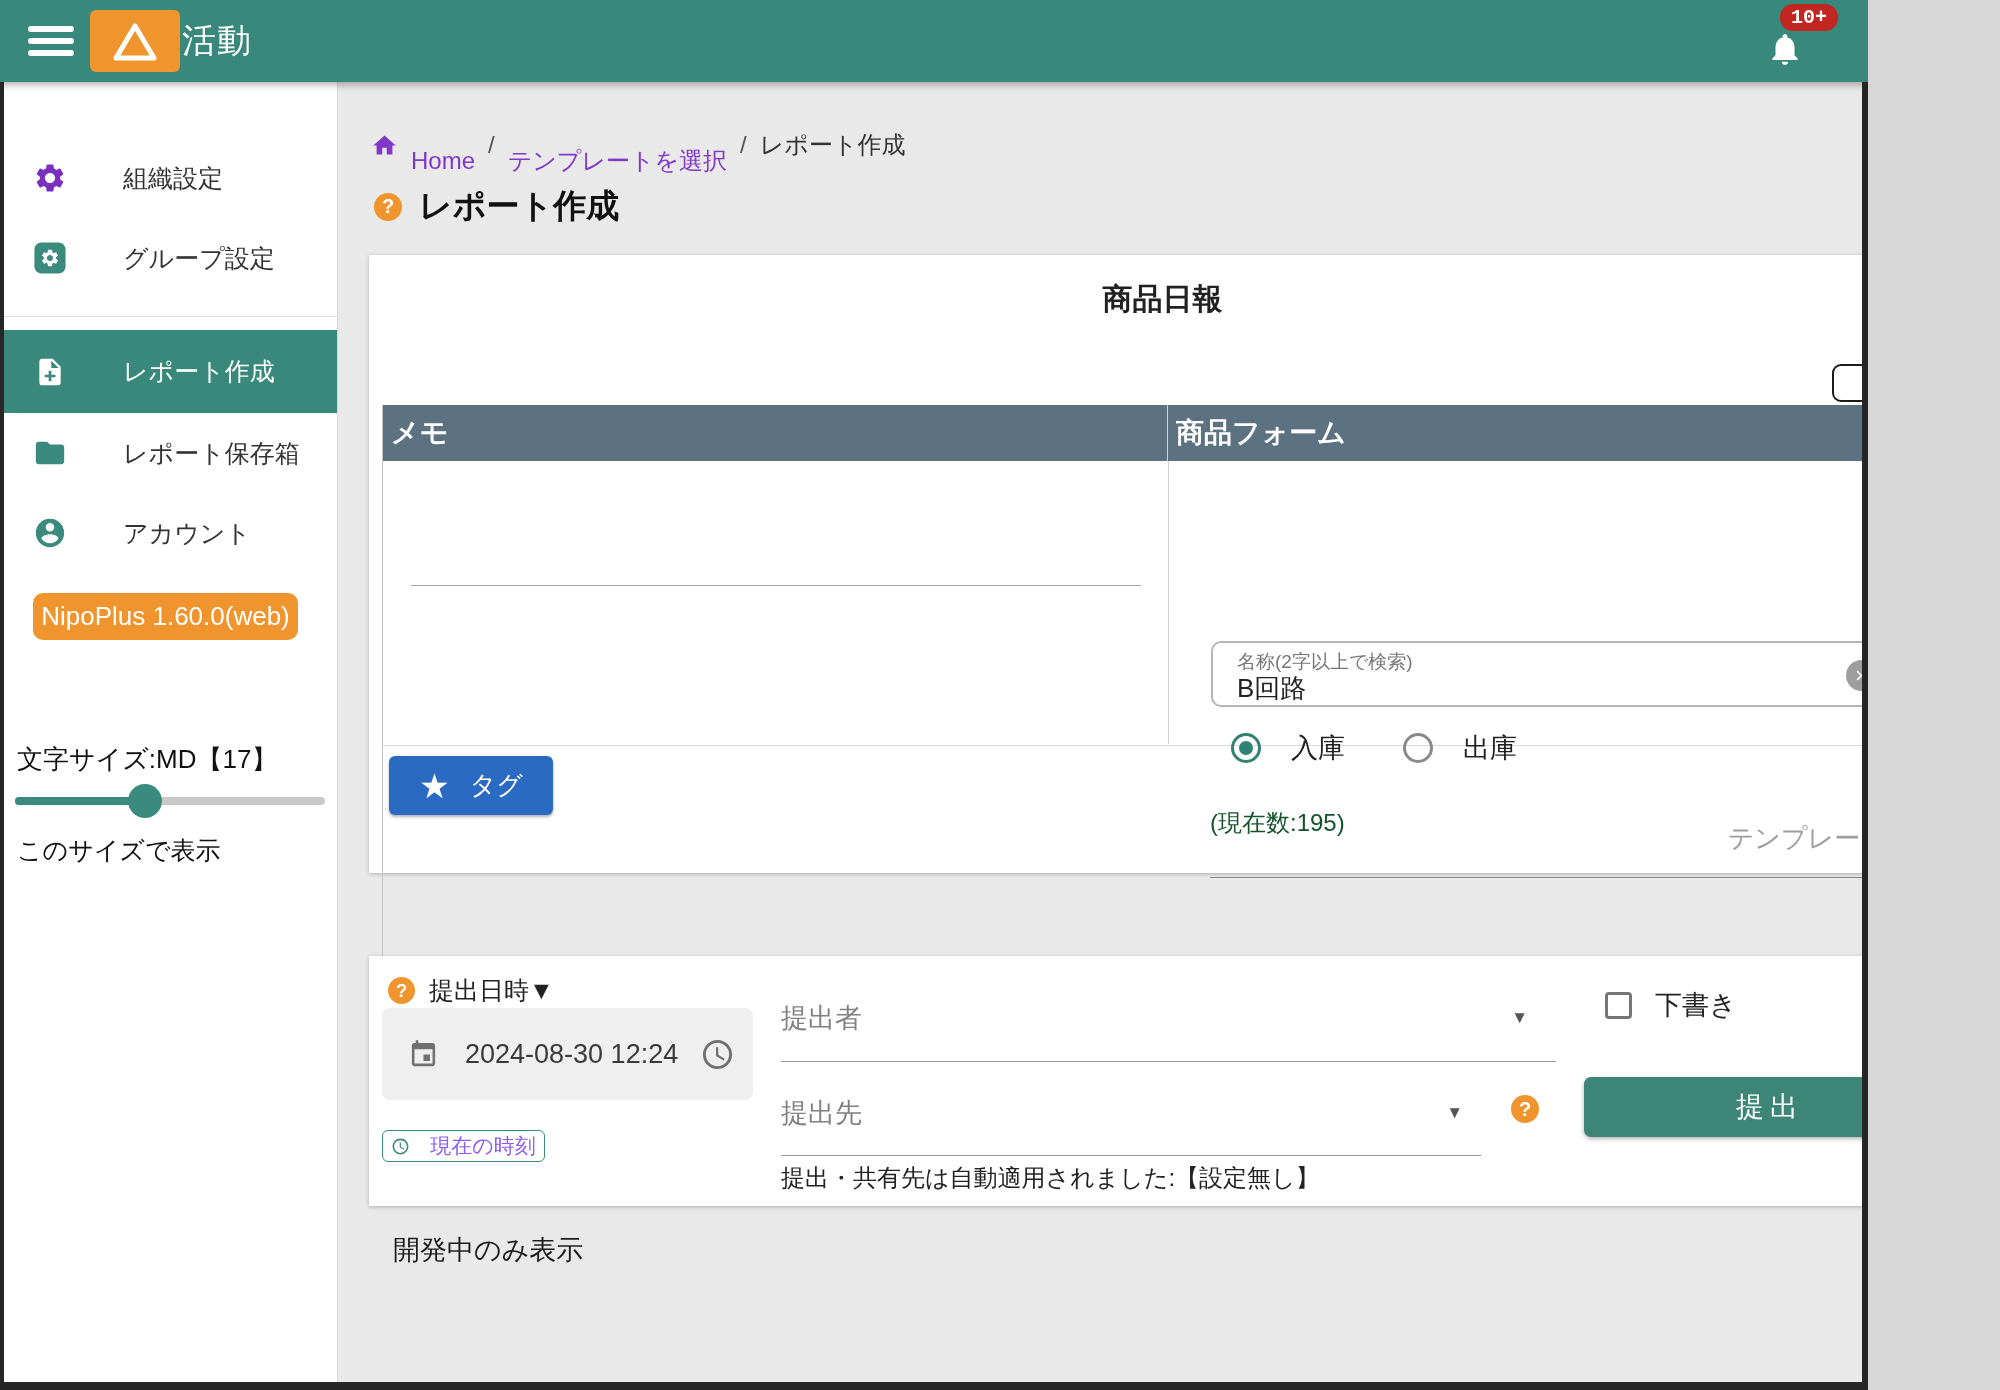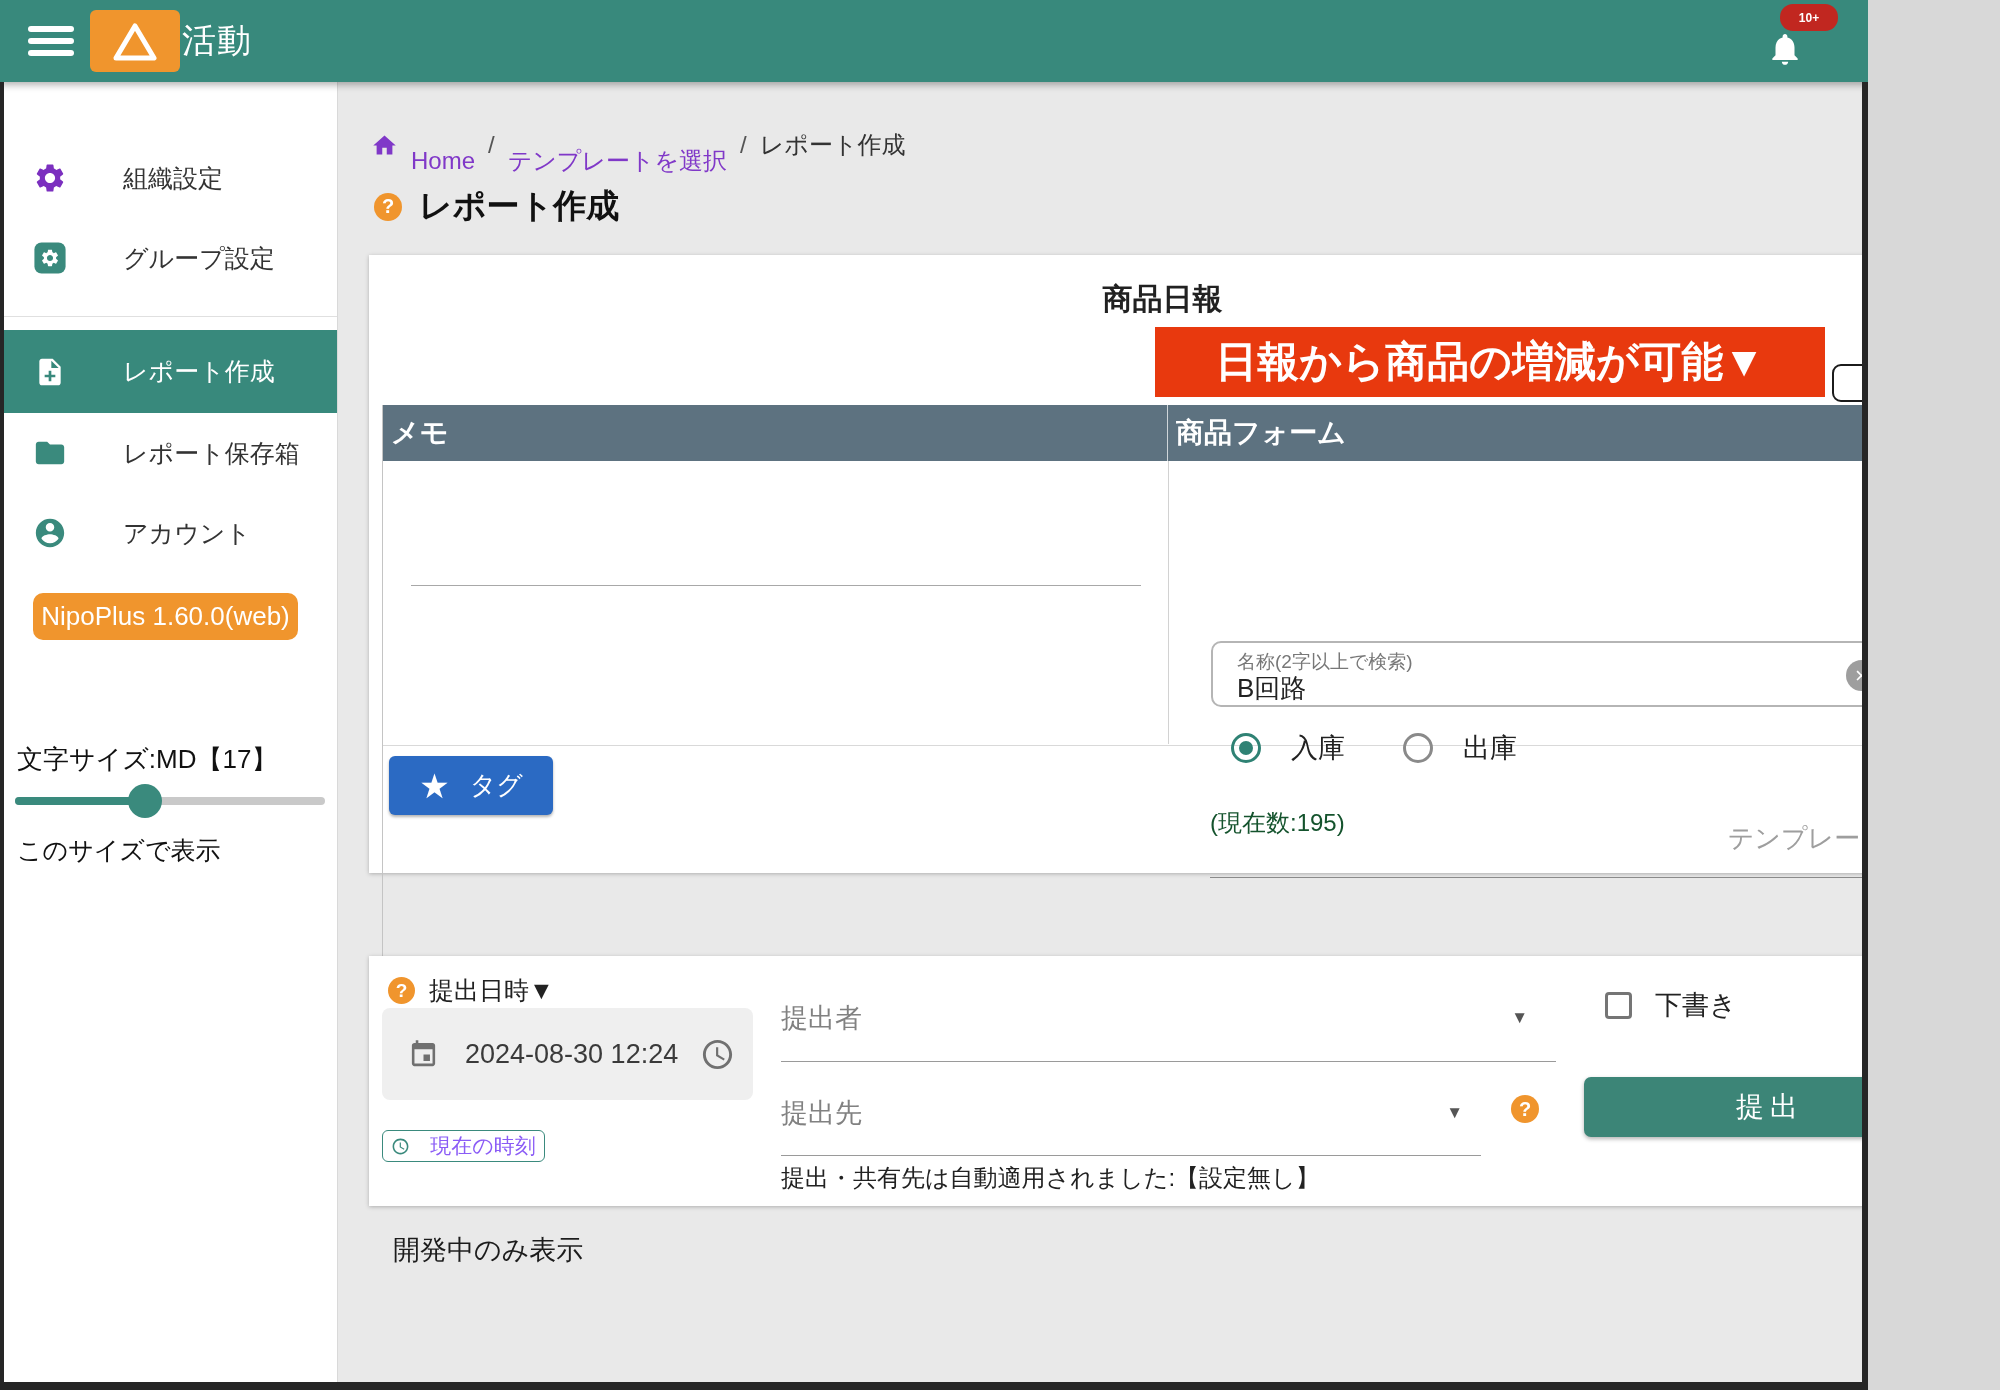--- a/index.html
+++ b/index.html
@@ -22,22 +22,22 @@
   }
   .hamburger { width:46px; height:38px; margin-left:28px; display:flex; flex-direction:column;
     justify-content:space-between; padding:4px 0; cursor:pointer; }
   .hamburger span { display:block; height:6px; border-radius:3px; background:#ffffff; }
   .logo-box { width:90px; height:62px; margin-left:16px; background:#f0952d; border-radius:6px;
     display:flex; align-items:center; justify-content:center; }
   .app-title { color:#ffffff; font-size:34px; font-weight:500; margin-left:2px; letter-spacing:1px; }
   .bell-wrap { position:absolute; right:44px; top:10px; width:64px; height:64px; }
   .bell-icon { position:absolute; left:6px; top:20px; }
   .badge { position:absolute; right:-14px; top:-6px; min-width:58px; height:27px; background:#c12720;
-    border-radius:13px; color:#fff; font-size:12px; font-weight:700; display:flex; align-items:center;
-    justify-content:center; padding:0 8px; }
+    border-radius:13px; color:#fff; font-size:20px; font-weight:700; display:flex; align-items:center;
+    justify-content:center; padding:0 8px;font-family:Liberation Mono, monospace; }
 
   
   .sidebar { position:absolute; left:0; top:82px; width:338px; bottom:8px; background:#ffffff;
     border-right:1px solid #d9d9d9; z-index:30; padding-top:56px; }
   .side-item { height:80px; display:flex; align-items:center; padding-left:33px; gap:56px;
     cursor:pointer; font-size:25px; color:#333; }
   .side-item .ic { width:34px; height:34px; flex:0 0 34px; display:flex; align-items:center; justify-content:center; }
   .side-divider { height:1px; background:#e0e0e0; margin:18px 0 13px 0; }
   .side-item.active { height:83px; background:#38897c; color:#ffffff; }
   .version-btn { position:absolute; left:33px; top:511px; width:265px; height:47px; background:#f0952d;
@@ -249,21 +249,20 @@
   </div>
 
   <div class="title-row">
     <div class="help-dot">?</div>
     <div class="page-title">レポート作成</div>
   </div>
 
   <div class="card card1">
     <div class="report-title">商品日報</div>
 
-    <div class="banner">日報から商品の増減が可能▼</div>
 
     <button class="edit-btn">
       <svg width="21" height="21" viewBox="0 0 24 24">
           <path fill="#111111" d="M3 17.25V21h3.75L17.81 9.94l-3.75-3.75L3 17.25zM20.71 7.04c.39-.39.39-1.02 0-1.41l-2.34-2.34c-.39-.39-1.02-.39-1.41 0l-1.83 1.83 3.75 3.75 1.83-1.83z"></path>
         </svg>
       <span>編集</span>
     </button>
 
     <div class="rtable">
       <div class="hdr">

